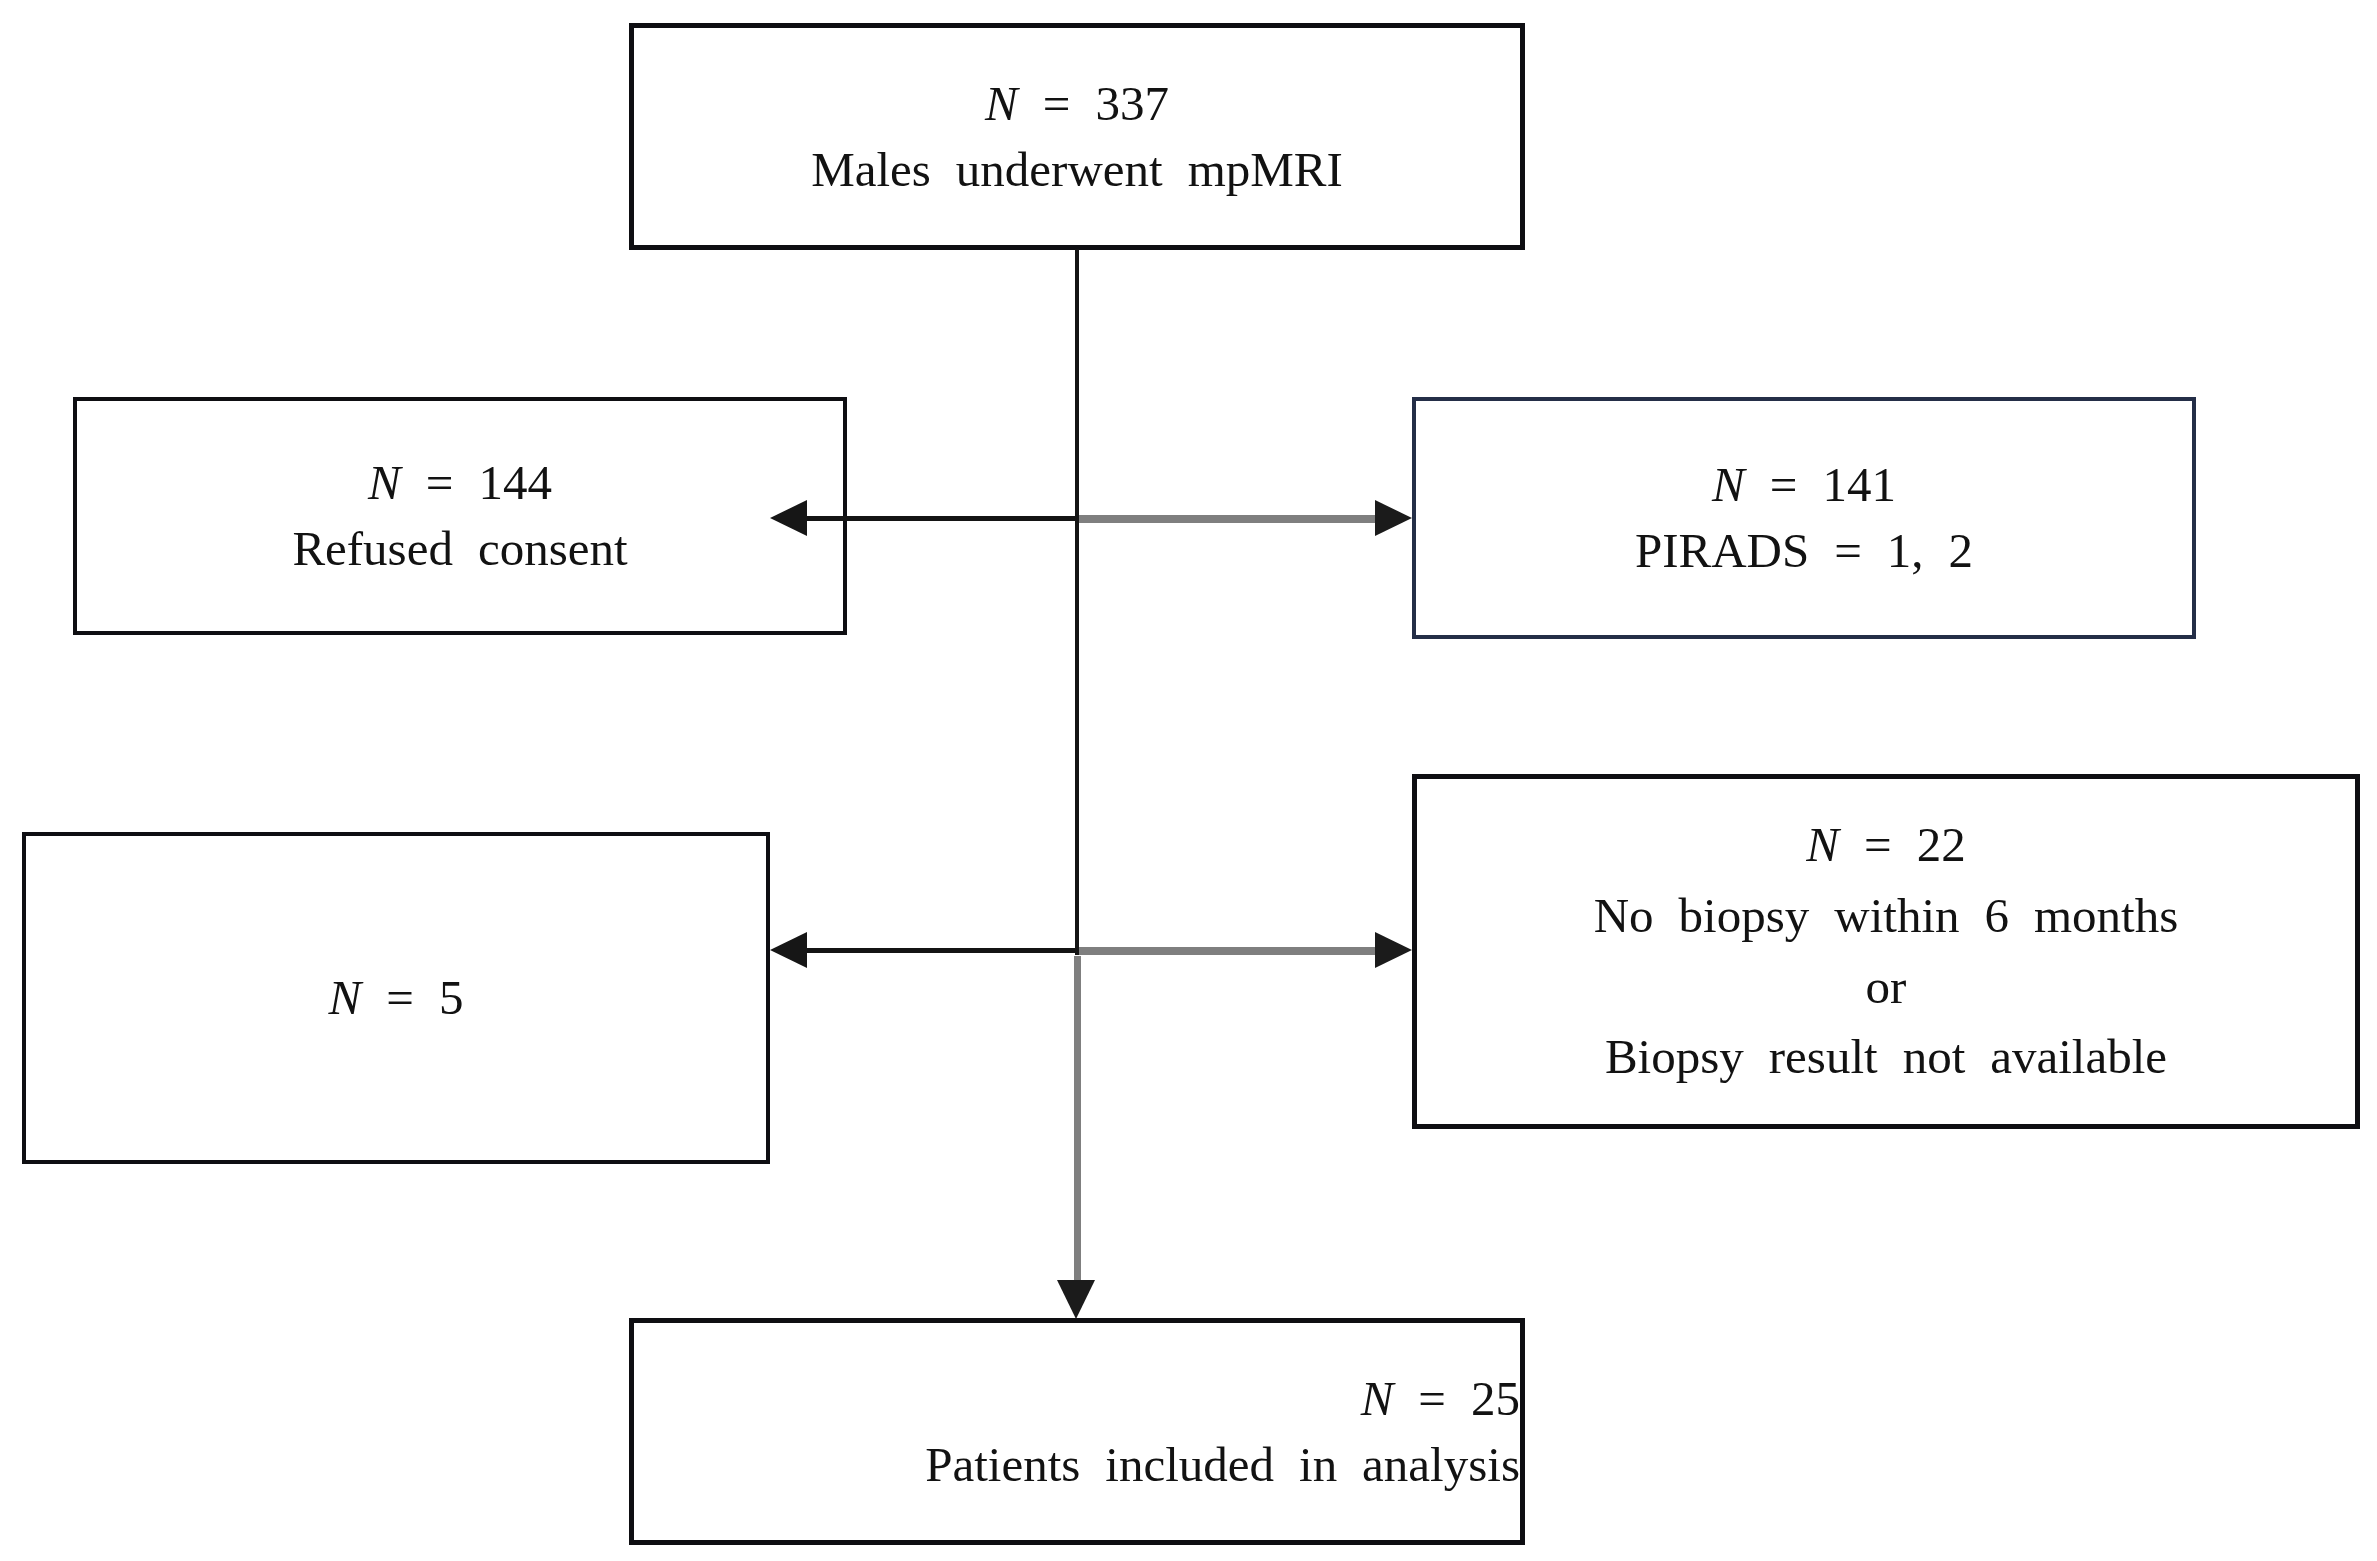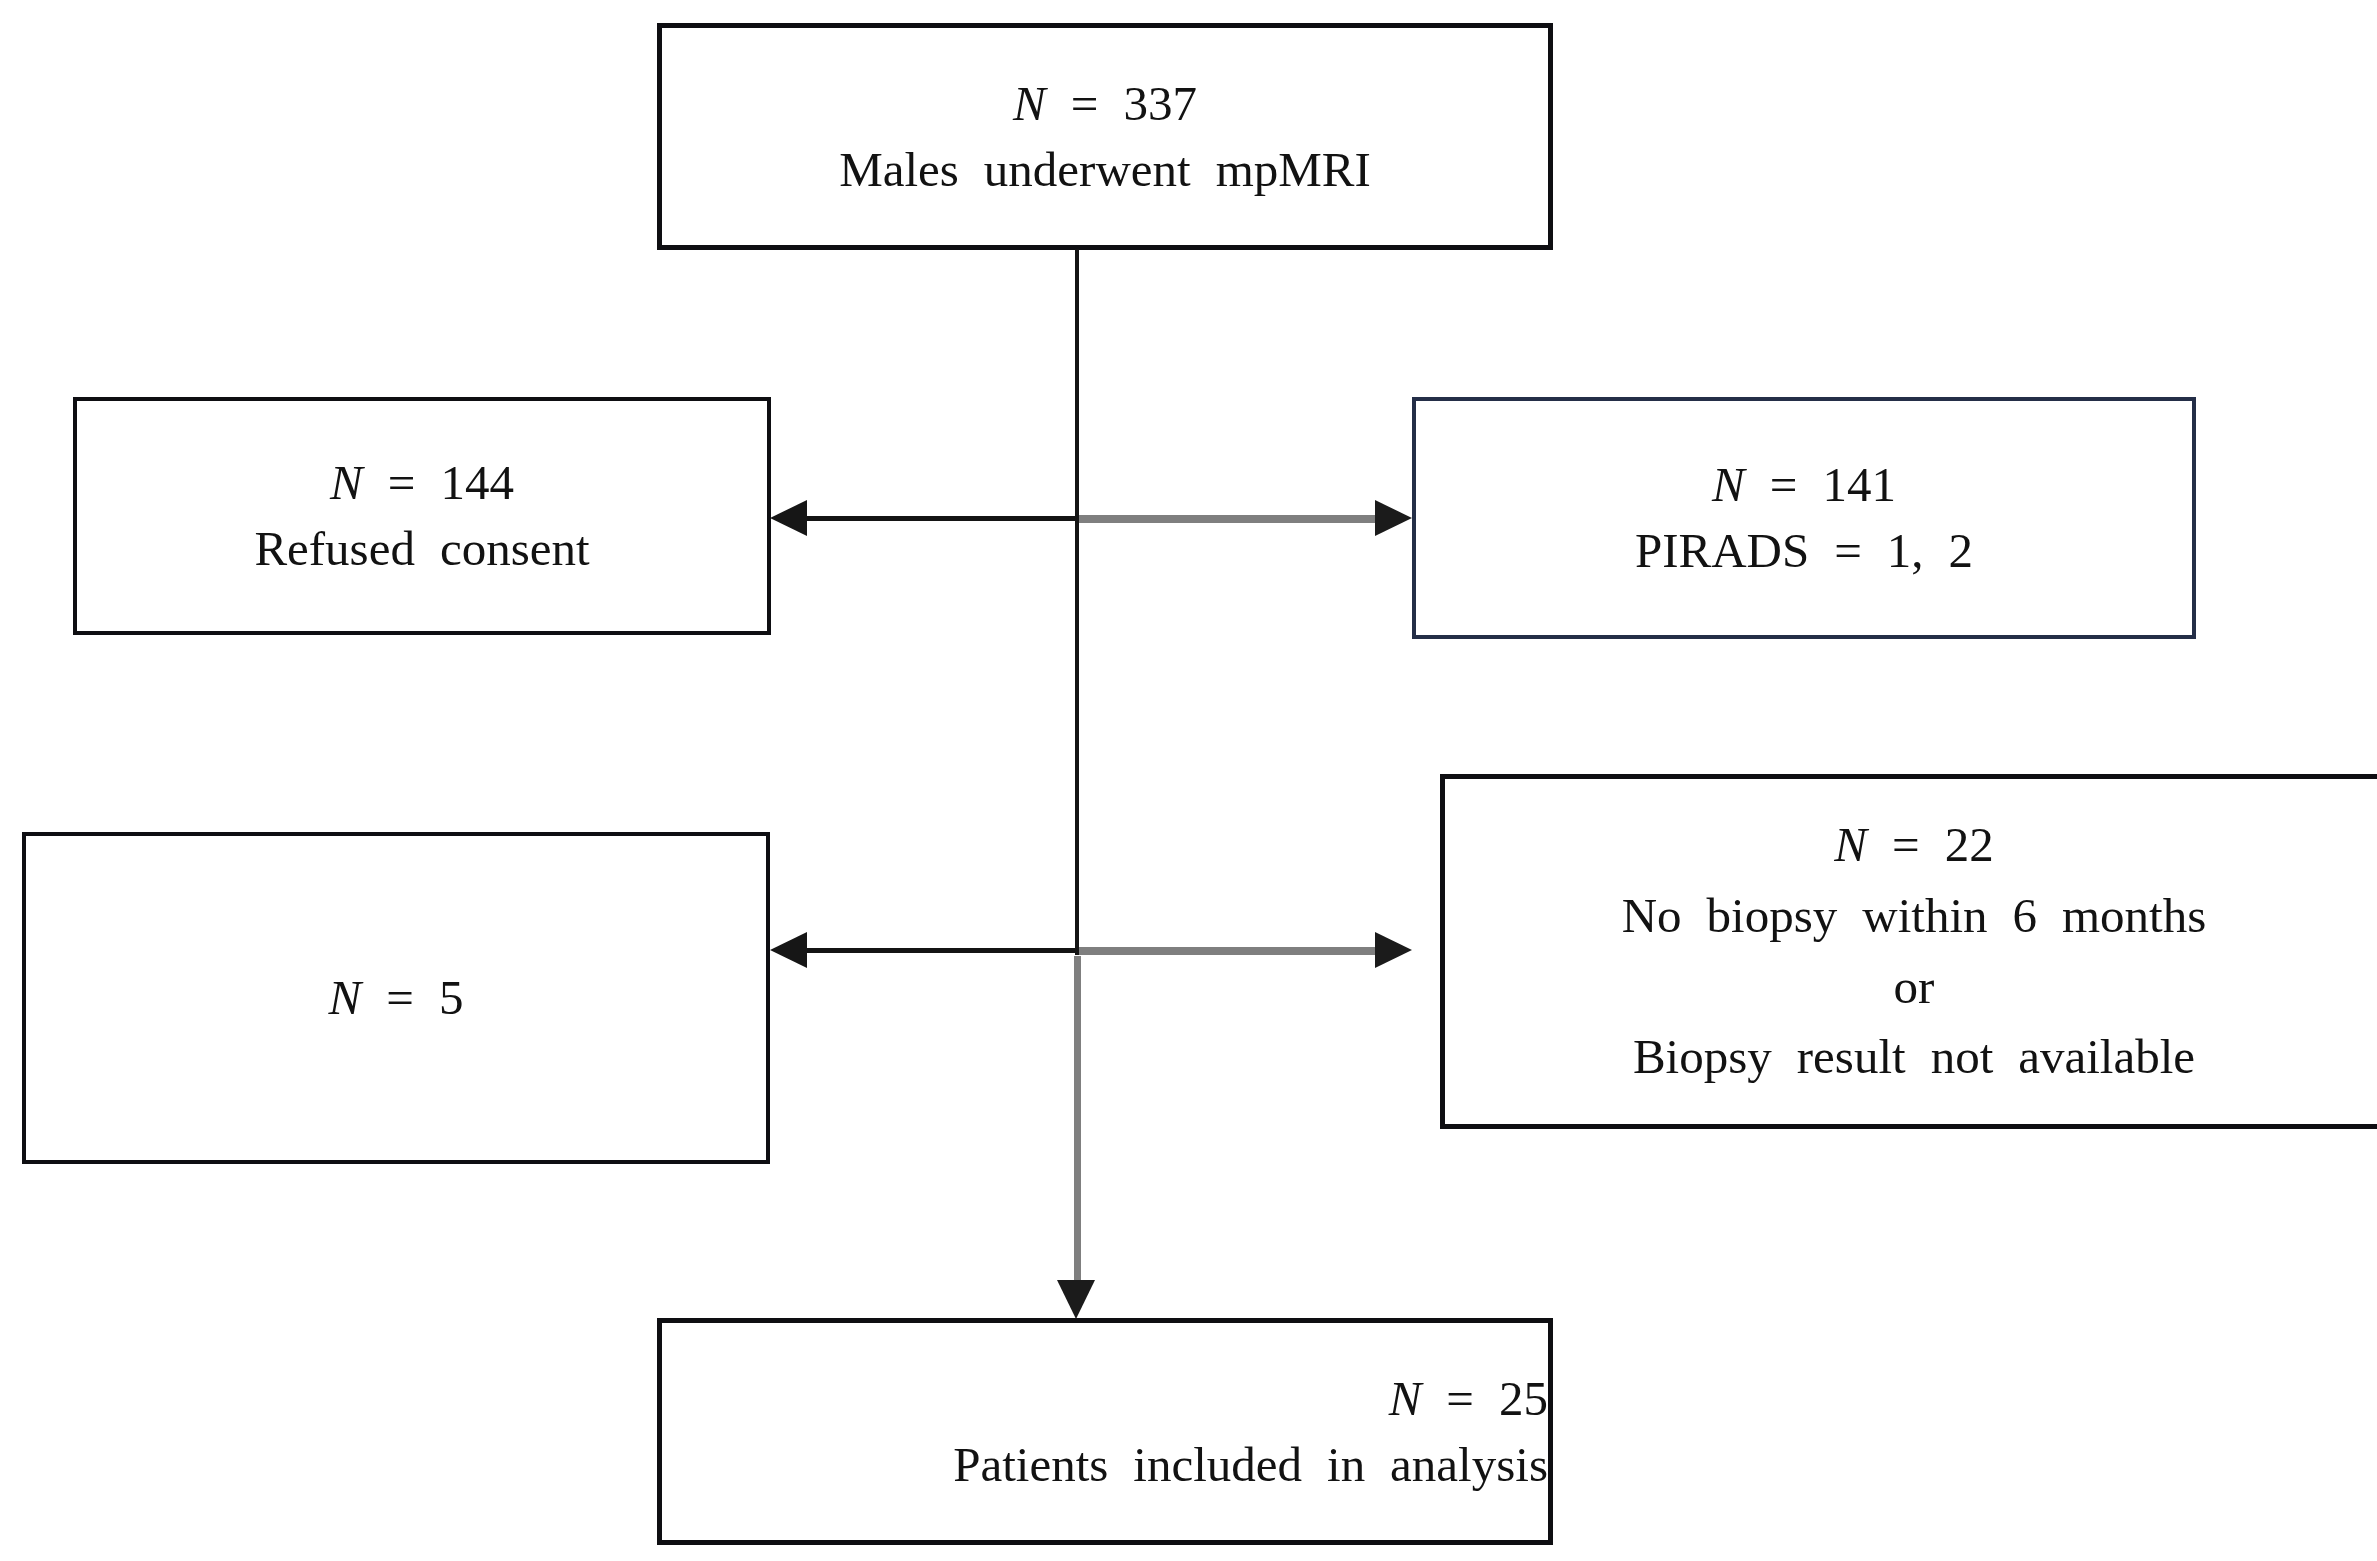--- a/index.html
+++ b/index.html
@@ -19,26 +19,26 @@
     background: #ffffff;
     display: flex;
     flex-direction: column;
     align-items: center;
     justify-content: center;
     text-align: center;
     font-size: 49px;
     line-height: 1.34;
     word-spacing: 0.26em;
   }
-  .box--thick { border-width: 5.3px; margin-left: 28px; }
+  .box--thick { border-width: 5.3px; }
   .box--navy  { border-color: #242e47; }
   .nvar { font-style: italic; }
   .line { white-space: nowrap; }
   .box--top      { left: 629px;  top: 23px;   width: 896px; height: 227px; }
-  .box--refused  { left: 73px;   top: 397px;  width: 698px;  height: 238px; }
+  .box--refused  { left: 73px;   top: 397px;  width: 774px;  height: 238px; }
   .box--pirads   { left: 1412px; top: 397px;  width: 784px;  height: 242px; }
   .box--dce      { left: 22px;   top: 832px;  width: 748px;  height: 332px; }
   .box--nobiopsy { left: 1412px; top: 774px;  width: 948px; height: 355px; line-height: 1.44; align-items: center; }
   .box--included { left: 629px;  top: 1318px; width: 896px; height: 227px; align-items: flex-end; }
 
   .shaft { position: absolute; }
   .vline-black { left: 1075px; top: 249px;  width: 4.4px;  height: 706px; background: #141414; }
   .vline-gray  { left: 1074px; top: 956px; width: 7px;  height: 326px; background: #7f7f7f; }
 
   .h-black { height: 5.3px; background: #141414; }

